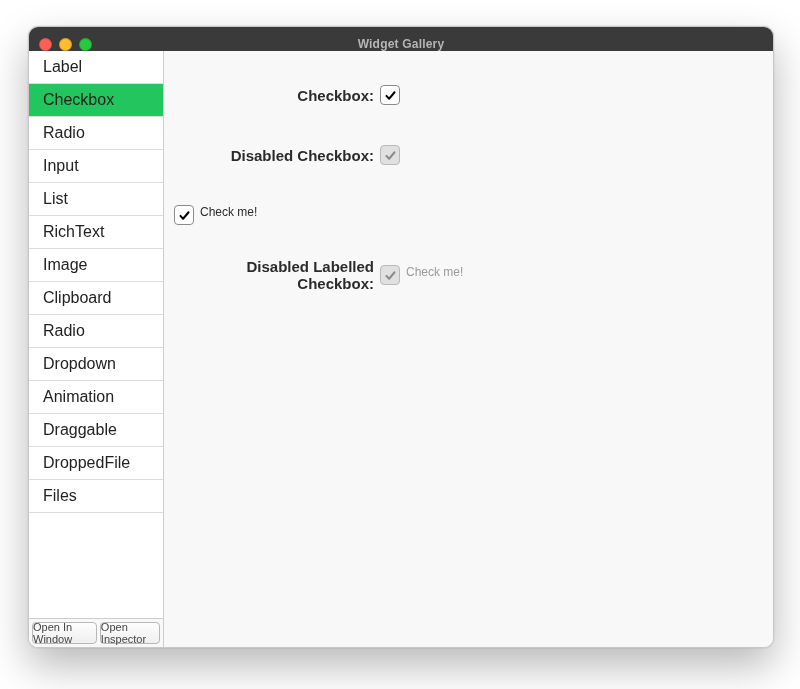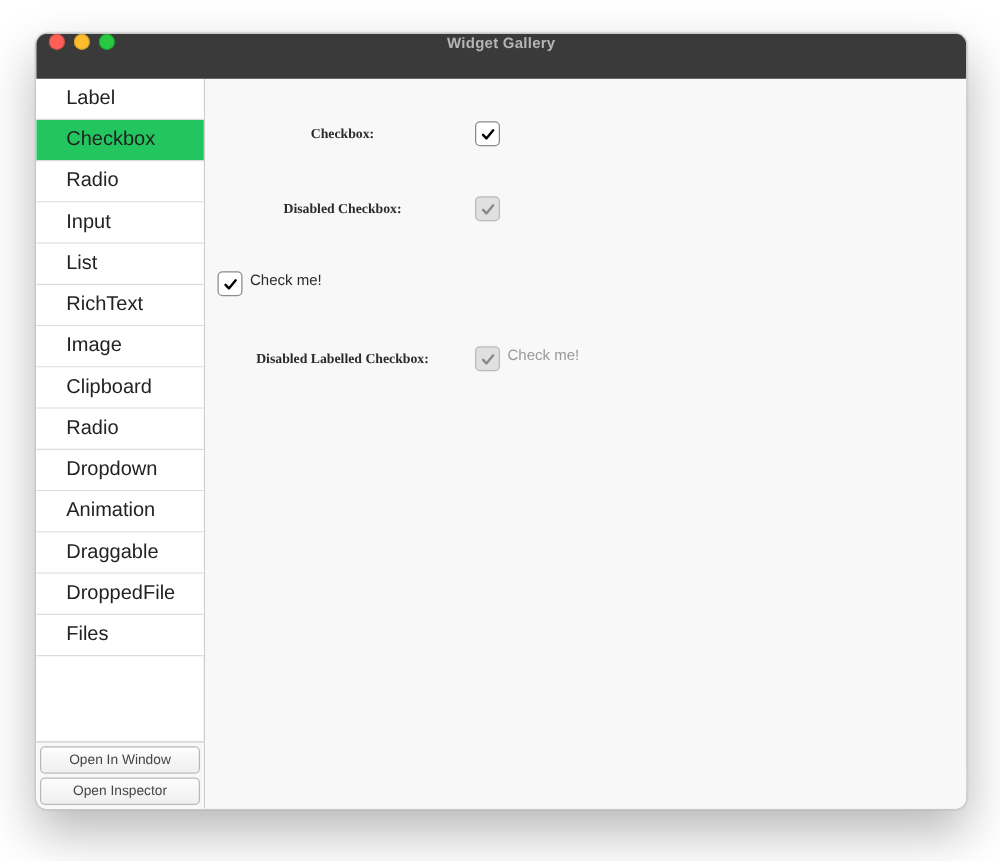--- a/index.html
+++ b/index.html
@@ -25,24 +25,24 @@
     height: 620px;
     background: #f8f8f8;
     border: 1px solid #c8c8c8;
     border-radius: 10px;
     box-shadow: 0 18px 40px rgba(0,0,0,0.28), 0 0 0 1px rgba(0,0,0,0.04);
     overflow: hidden;
     display: flex;
     flex-direction: column;
   }
   .titlebar {
-    height: 36px;
+    height: 24px;
     background: #3a3a3a;
     display: flex;
-    align-items: flex-start;
+    align-items: flex-end;
     position: relative;
     flex: 0 0 auto;
   }
   .traffic {
     display: flex;
     gap: 7px;
     margin-left: 10px;
   }
   .tl {
     width: 11px;
@@ -75,35 +75,35 @@
     border-right:1px solid #cdcdcd;
     background:#fff;
   }
   .navlist {
     flex:1 1 auto;
   }
   .navitem {
     height:32px;
     display:flex;
     align-items:center;
-    padding:0 24px;
+    padding:0 14px;
     font-size:16px;
     color:#222;
     border-bottom:1px solid #dcdcdc;
     background:#fff;
     cursor:pointer;
   }
   .navitem.selected {
     background:#22c55e;
   }
   .sidebar-buttons {
     flex:0 0 auto;
     padding:3px 3px 3px 3px;
     display:flex;
-    flex-direction:column;
+    flex-direction:row;
     gap:3px;
     background:#f8f8f8;
     border-top:1px solid #cdcdcd;
   }
   .sbtn {
     height:20px;
     border:1px solid #b8b8b8;
     border-radius:4px;
     background:linear-gradient(#fdfdfd,#efefef);
     font-size:11px;
@@ -120,26 +120,25 @@
     padding:30px 20px 20px 10px;
   }
   .row {
     display:flex;
     align-items:center;
     height:28px;
     margin-bottom:32px;
   }
   .rowlabel {
     width:200px;
-    text-align:center;
-    font-size:11px;
+    text-align:right;
+    font-size:15px;
     font-weight:700;
     color:#2b2b2b;
     padding-right:6px;
-    font-family:Liberation Serif, serif;
   }
   .cbwrap {
     display:flex;
     align-items:flex-start;
     gap:6px;
   }
   .cbox {
     width:18px;
     height:18px;
     border-radius:4px;

